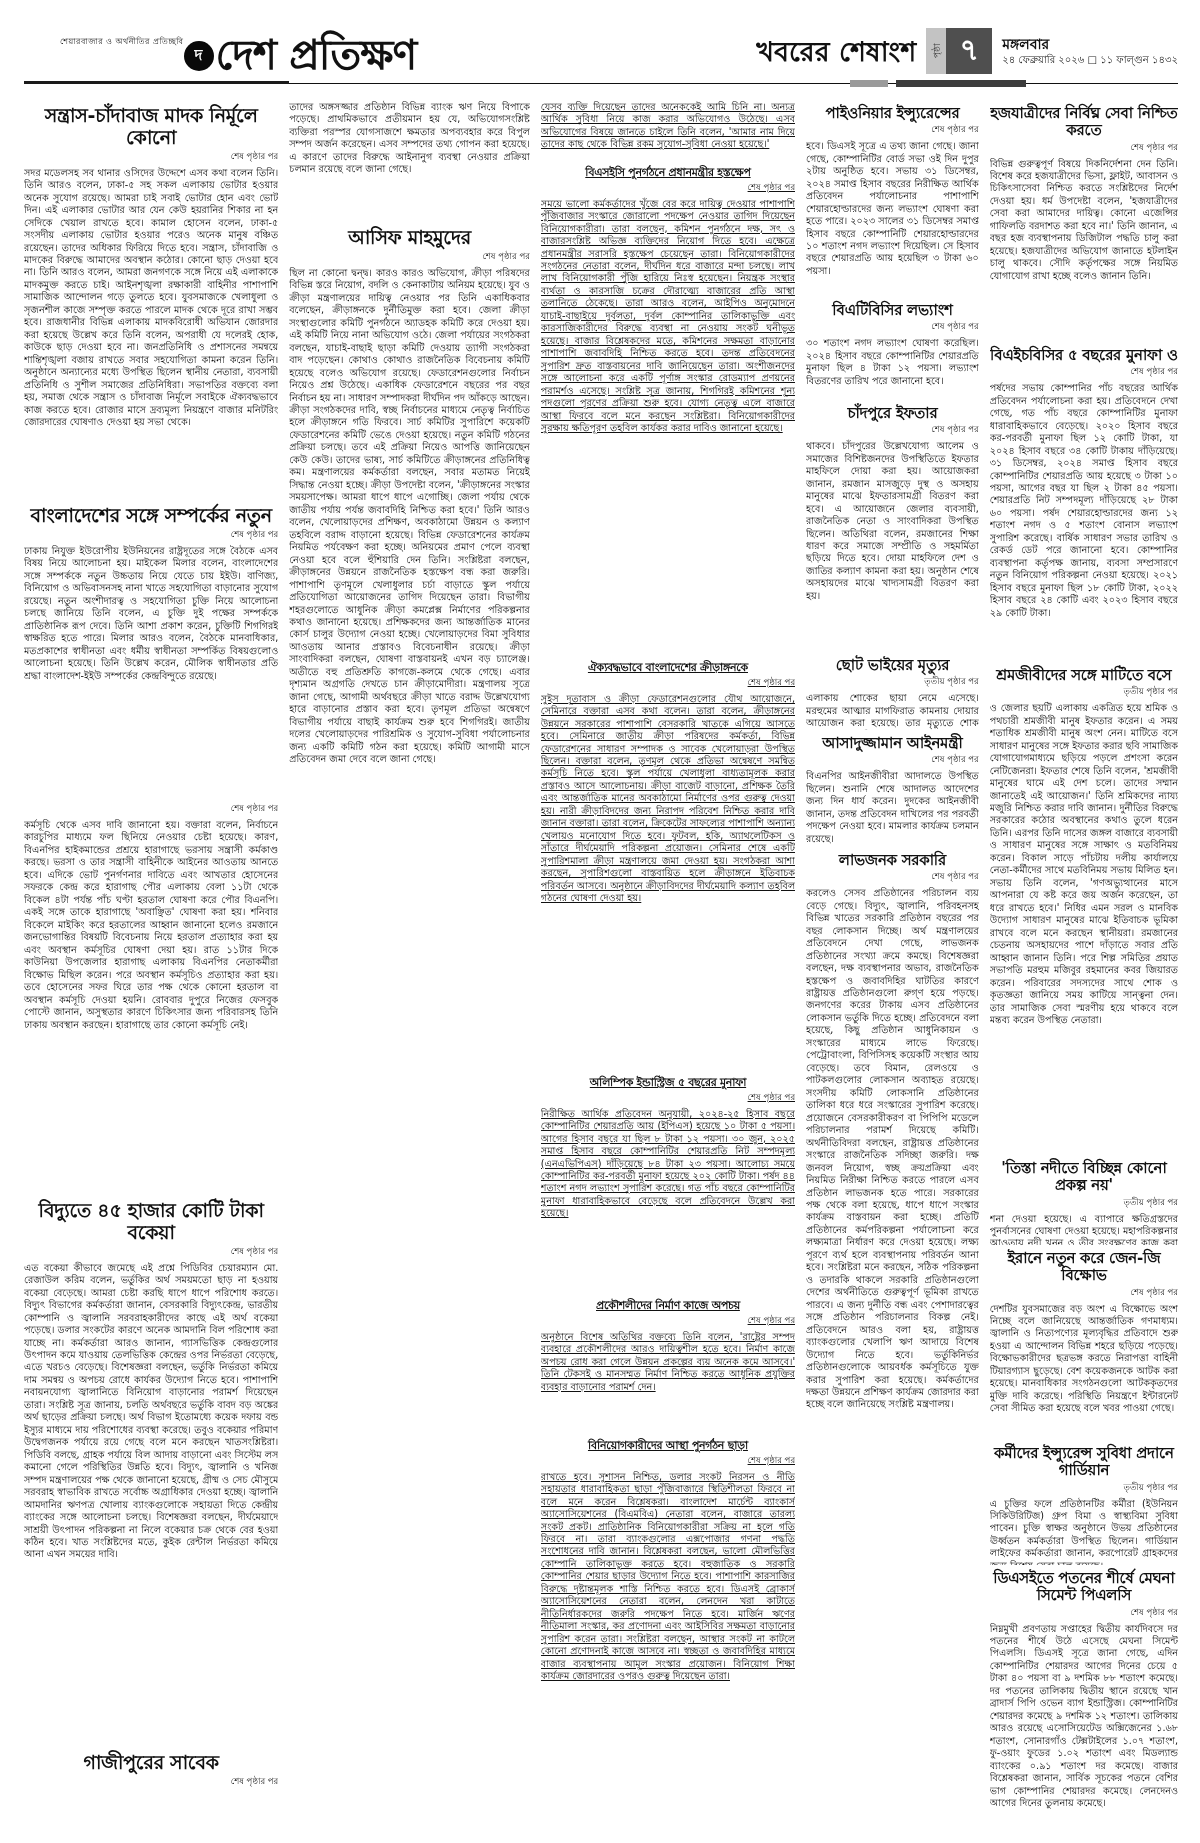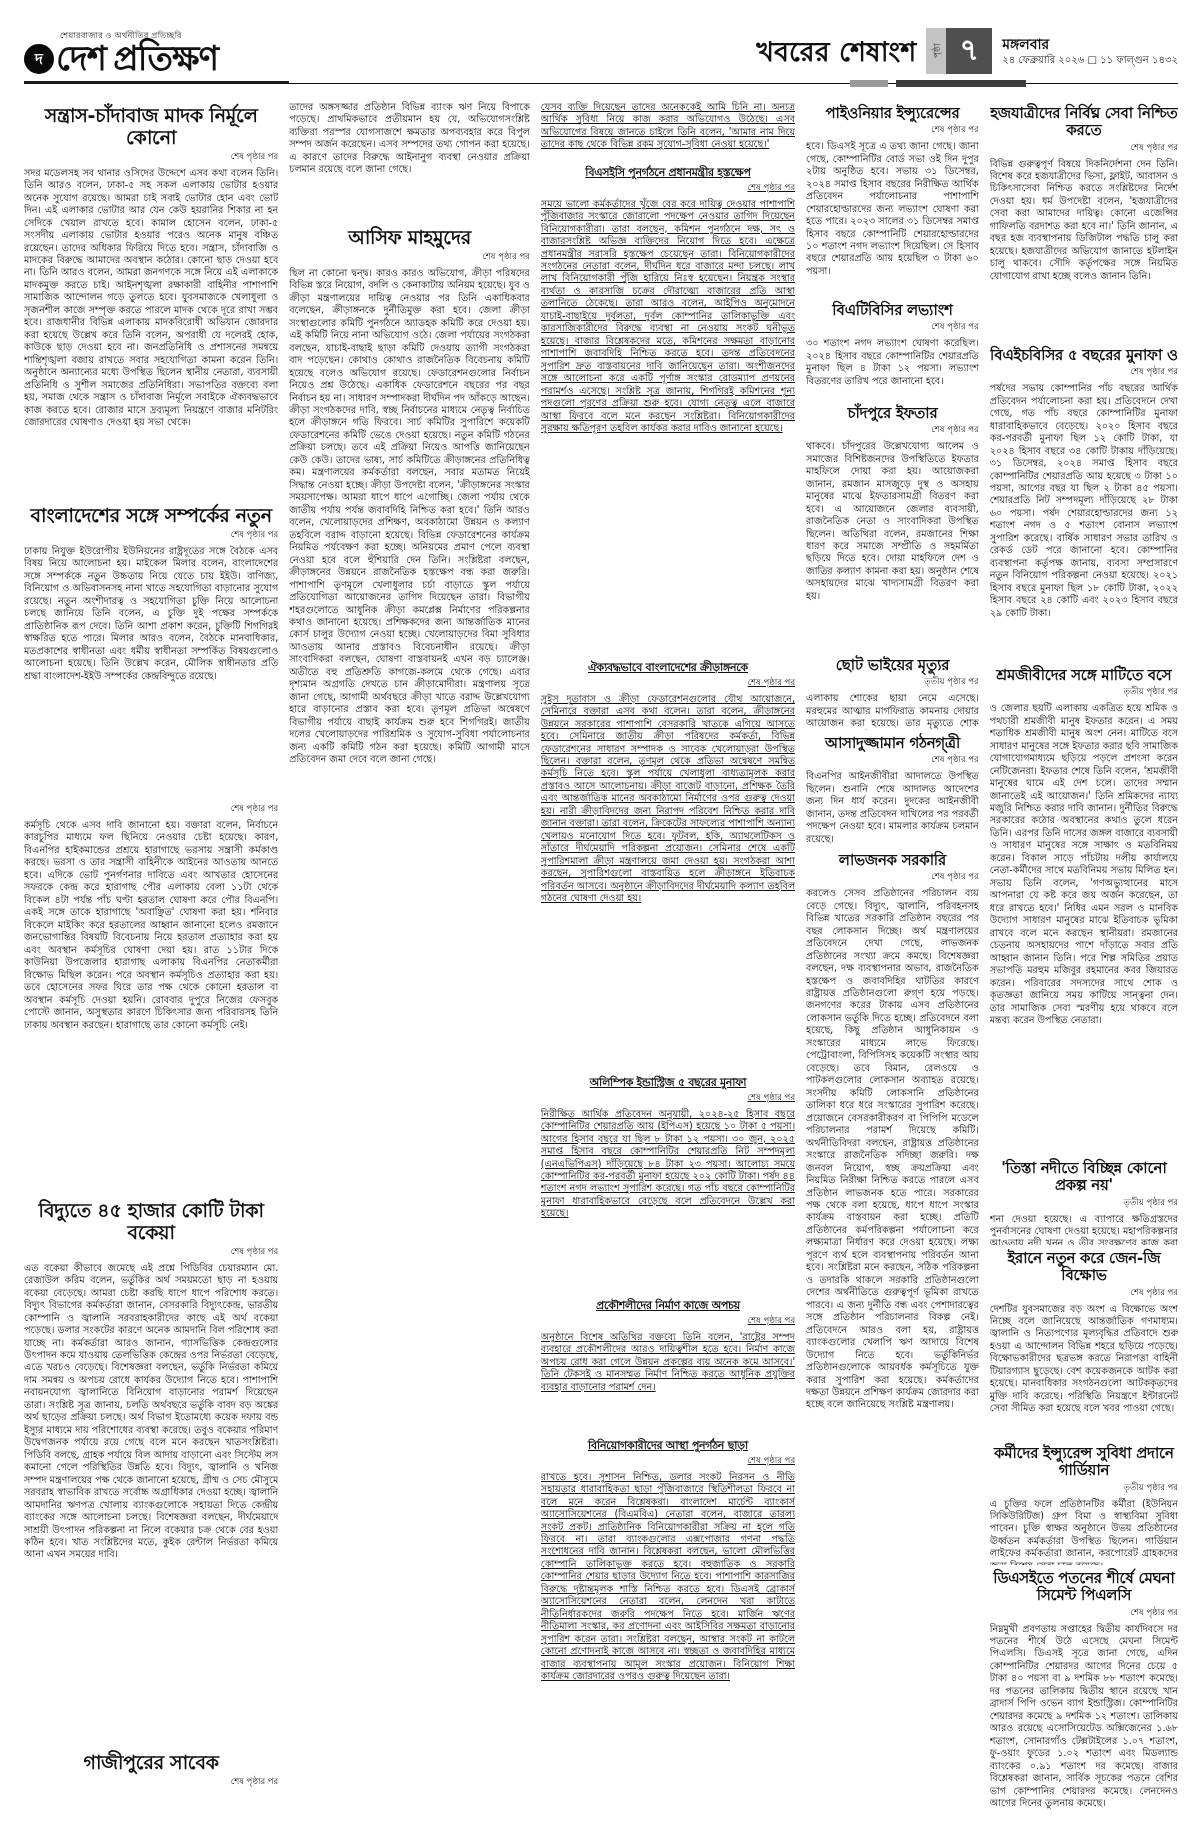--- a/index.html
+++ b/index.html
@@ -6,29 +6,29 @@
   html,body { width:1200px; }
   body {
     width:1200px; height:1843px; background:#ffffff; color:#111;
     font-family:"DejaVu Sans","Liberation Sans",sans-serif;
     overflow:hidden; position:relative;
   }
   .page { position:absolute; inset:0; padding:18px 22px 0 24px; }
 
   
   .hdr { display:flex; justify-content:space-between; align-items:flex-end; height:58px; }
-  .mast { display:flex; flex-direction:column;font-family:Liberation Serif, serif; }
+  .mast { display:flex; flex-direction:row; }
   .mast .tagline { font-size:8px; color:#222; margin-left:36px; letter-spacing:.5px; }
   .mast .title-row { display:flex; align-items:center; gap:2px; }
   .logo-circle {
     width:30px; height:30px; border-radius:50%; background:#0a0a0a; color:#fff;
     display:flex; align-items:center; justify-content:center; font-size:15px; font-weight:bold;
     flex:0 0 auto;
   }
-  .mast .title { font-size:34px; font-weight:900; line-height:1; letter-spacing:-1px;text-align:center; }
+  .mast .title { font-size:41px; font-weight:900; line-height:1; letter-spacing:-1px;text-align:center; }
 
   .hdr-right { display:flex; align-items:center; gap:10px; padding-bottom:2px; }
   .section-title { font-size:27px; font-weight:700; line-height:1; }
   .page-widget { display:flex; align-items:stretch; height:46px; }
   .page-label {
     width:20px; background:#c3c3c3; color:#333; font-size:9px;
     writing-mode:vertical-rl; transform:rotate(180deg);
     display:flex; align-items:center; justify-content:center;
   }
   .page-num {
@@ -184,21 +184,21 @@
         <div class="art-title t-sm">চাঁদপুরে ইফতার</div>
         <div class="kicker">শেষ পৃষ্ঠার পর</div>
         <p class="body-txt">থাকবে। চাঁদপুরের উল্লেখযোগ্য আলেম ও সমাজের বিশিষ্টজনদের উপস্থিতিতে ইফতার মাহফিলে দোয়া করা হয়। আয়োজকরা জানান, রমজান মাসজুড়ে দুস্থ ও অসহায় মানুষের মাঝে ইফতারসামগ্রী বিতরণ করা হবে। এ আয়োজনে জেলার ব্যবসায়ী, রাজনৈতিক নেতা ও সাংবাদিকরা উপস্থিত ছিলেন। অতিথিরা বলেন, রমজানের শিক্ষা ধারণ করে সমাজে সম্প্রীতি ও সহমর্মিতা ছড়িয়ে দিতে হবে। দোয়া মাহফিলে দেশ ও জাতির কল্যাণ কামনা করা হয়। অনুষ্ঠান শেষে অসহায়দের মাঝে খাদ্যসামগ্রী বিতরণ করা হয়।</p>
       </article>
       <article style="height:78px">
         <div class="art-title t-sm">ছোট ভাইয়ের মৃত্যুর</div>
         <div class="kicker">তৃতীয় পৃষ্ঠার পর</div>
         <p class="body-txt">এলাকায় শোকের ছায়া নেমে এসেছে। মরহুমের আত্মার মাগফিরাত কামনায় দোয়ার আয়োজন করা হয়েছে। তার মৃত্যুতে শোক জানিয়েছেন স্থানীয় নেতারা।</p>
       </article>
       <article style="height:117px">
-        <div class="art-title t-sm">আসাদুজ্জামান গঠনগ্ত্রী</div>
+        <div class="art-title t-sm">আসাদুজ্জামান আইনমন্ত্রী</div>
         <div class="kicker">শেষ পৃষ্ঠার পর</div>
         <p class="body-txt">বিএনপির আইনজীবীরা আদালতে উপস্থিত ছিলেন। শুনানি শেষে আদালত আদেশের জন্য দিন ধার্য করেন। দুদকের আইনজীবী জানান, তদন্ত প্রতিবেদন দাখিলের পর পরবর্তী পদক্ষেপ নেওয়া হবে। মামলার কার্যক্রম চলমান রয়েছে।</p>
       </article>
       <article style="height:1000px">
         <div class="art-title t-sm">লাভজনক সরকারি</div>
         <div class="kicker">শেষ পৃষ্ঠার পর</div>
         <p class="body-txt">করলেও সেসব প্রতিষ্ঠানের পরিচালন ব্যয় বেড়ে গেছে। বিদ্যুৎ, জ্বালানি, পরিবহনসহ বিভিন্ন খাতের সরকারি প্রতিষ্ঠান বছরের পর বছর লোকসান দিচ্ছে। অর্থ মন্ত্রণালয়ের প্রতিবেদনে দেখা গেছে, লাভজনক প্রতিষ্ঠানের সংখ্যা ক্রমে কমছে। বিশেষজ্ঞরা বলছেন, দক্ষ ব্যবস্থাপনার অভাব, রাজনৈতিক হস্তক্ষেপ ও জবাবদিহির ঘাটতির কারণে রাষ্ট্রায়ত্ত প্রতিষ্ঠানগুলো রুগ্ণ হয়ে পড়ছে। জনগণের করের টাকায় এসব প্রতিষ্ঠানের লোকসান ভর্তুকি দিতে হচ্ছে। প্রতিবেদনে বলা হয়েছে, কিছু প্রতিষ্ঠান আধুনিকায়ন ও সংস্কারের মাধ্যমে লাভে ফিরেছে। পেট্রোবাংলা, বিপিসিসহ কয়েকটি সংস্থার আয় বেড়েছে। তবে বিমান, রেলওয়ে ও পাটকলগুলোর লোকসান অব্যাহত রয়েছে। সংসদীয় কমিটি লোকসানি প্রতিষ্ঠানের তালিকা ধরে ধরে সংস্কারের সুপারিশ করেছে। প্রয়োজনে বেসরকারীকরণ বা পিপিপি মডেলে পরিচালনার পরামর্শ দিয়েছে কমিটি। অর্থনীতিবিদরা বলছেন, রাষ্ট্রায়ত্ত প্রতিষ্ঠানের সংস্কারে রাজনৈতিক সদিচ্ছা জরুরি। দক্ষ জনবল নিয়োগ, স্বচ্ছ ক্রয়প্রক্রিয়া এবং নিয়মিত নিরীক্ষা নিশ্চিত করতে পারলে এসব প্রতিষ্ঠান লাভজনক হতে পারে। সরকারের পক্ষ থেকে বলা হয়েছে, ধাপে ধাপে সংস্কার কার্যক্রম বাস্তবায়ন করা হচ্ছে। প্রতিটি প্রতিষ্ঠানের কর্মপরিকল্পনা পর্যালোচনা করে লক্ষ্যমাত্রা নির্ধারণ করে দেওয়া হয়েছে। লক্ষ্য পূরণে ব্যর্থ হলে ব্যবস্থাপনায় পরিবর্তন আনা হবে। সংশ্লিষ্টরা মনে করছেন, সঠিক পরিকল্পনা ও তদারকি থাকলে সরকারি প্রতিষ্ঠানগুলো দেশের অর্থনীতিতে গুরুত্বপূর্ণ ভূমিকা রাখতে পারবে। এ জন্য দুর্নীতি বন্ধ এবং পেশাদারত্বের সঙ্গে প্রতিষ্ঠান পরিচালনার বিকল্প নেই। প্রতিবেদনে আরও বলা হয়, রাষ্ট্রায়ত্ত ব্যাংকগুলোর খেলাপি ঋণ আদায়ে বিশেষ উদ্যোগ নিতে হবে। ভর্তুকিনির্ভর প্রতিষ্ঠানগুলোকে আয়বর্ধক কর্মসূচিতে যুক্ত করার সুপারিশ করা হয়েছে। কর্মকর্তাদের দক্ষতা উন্নয়নে প্রশিক্ষণ কার্যক্রম জোরদার করা হচ্ছে বলে জানিয়েছে সংশ্লিষ্ট মন্ত্রণালয়।</p>
       </article>
     </div>
 

